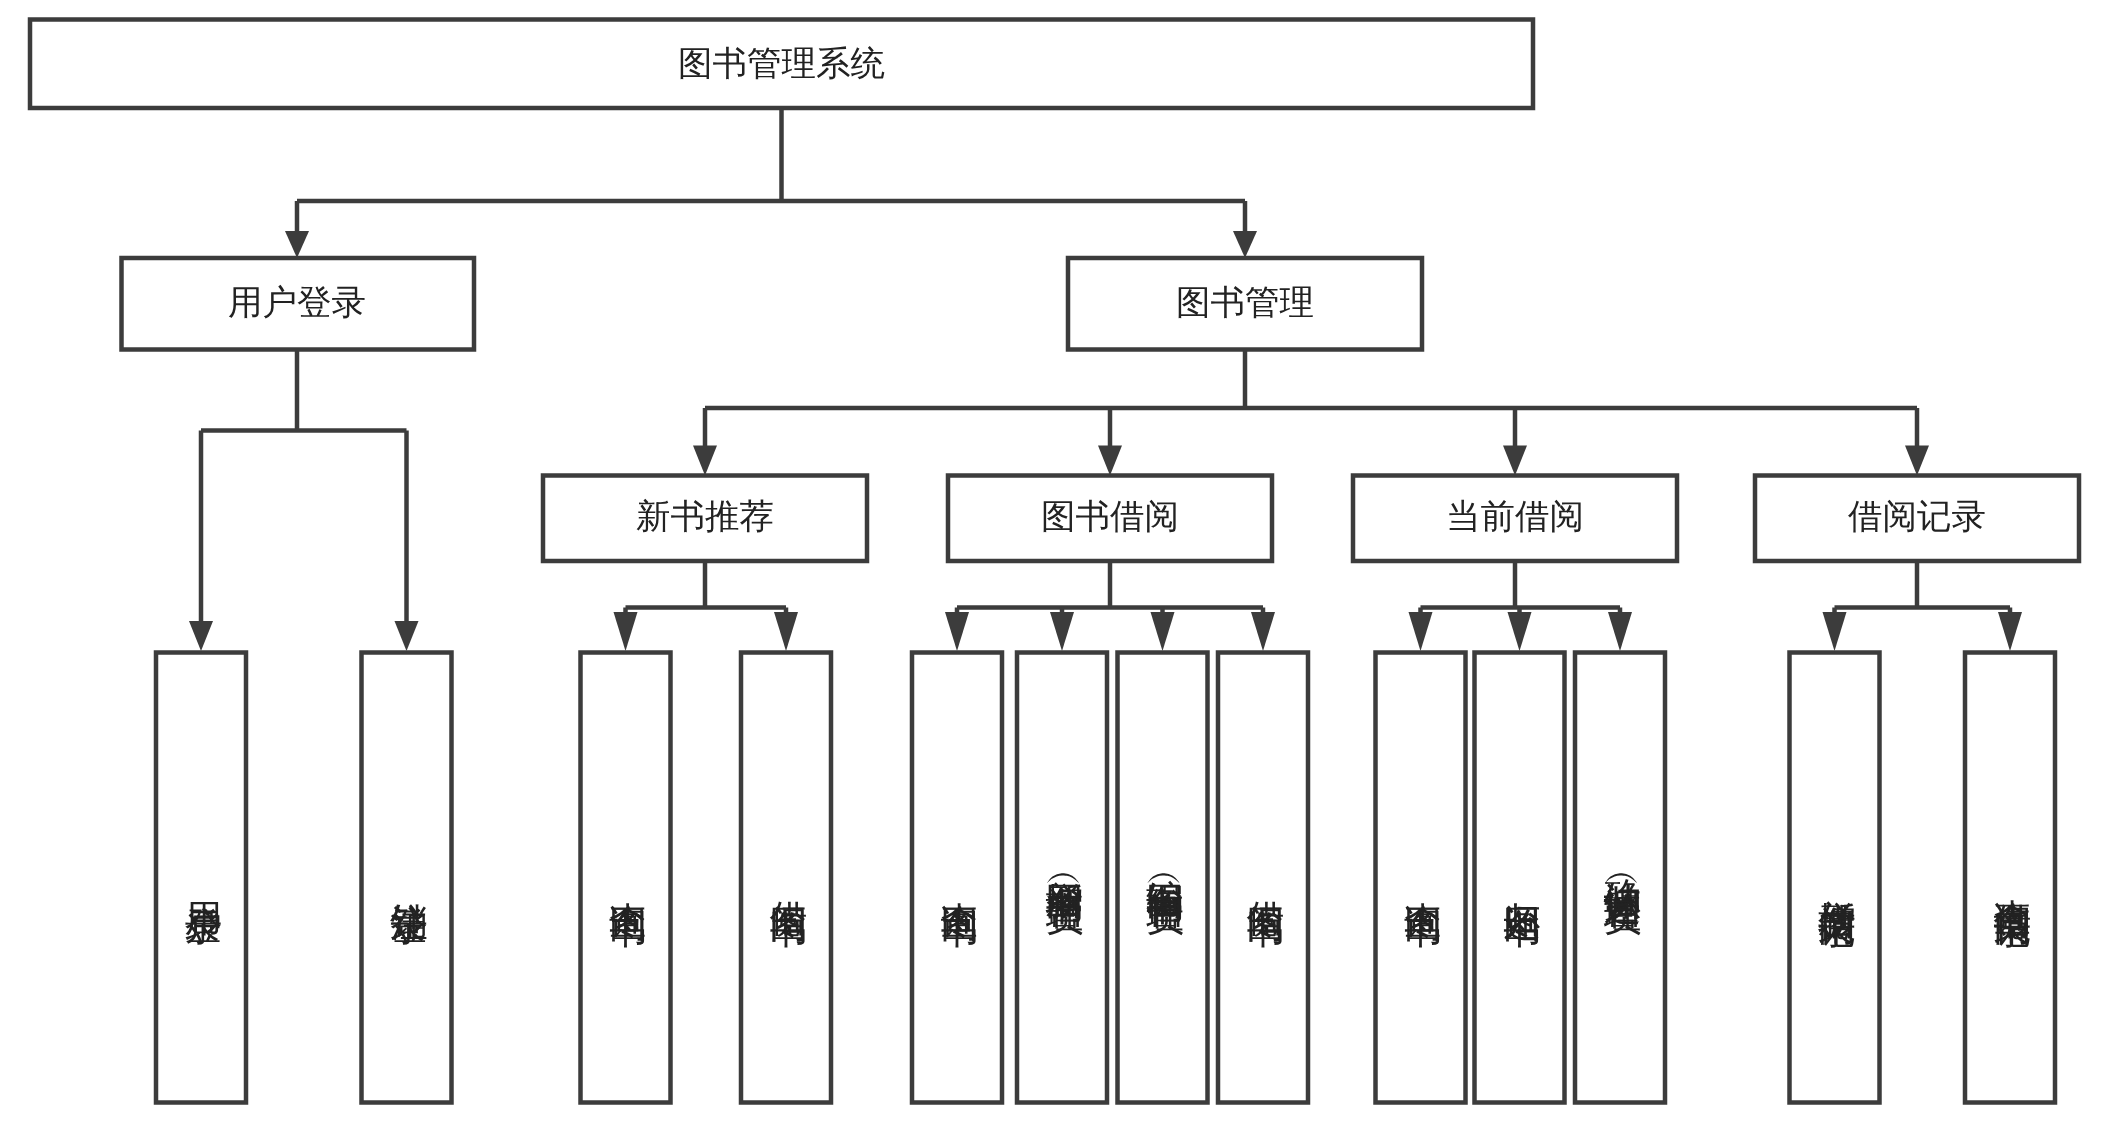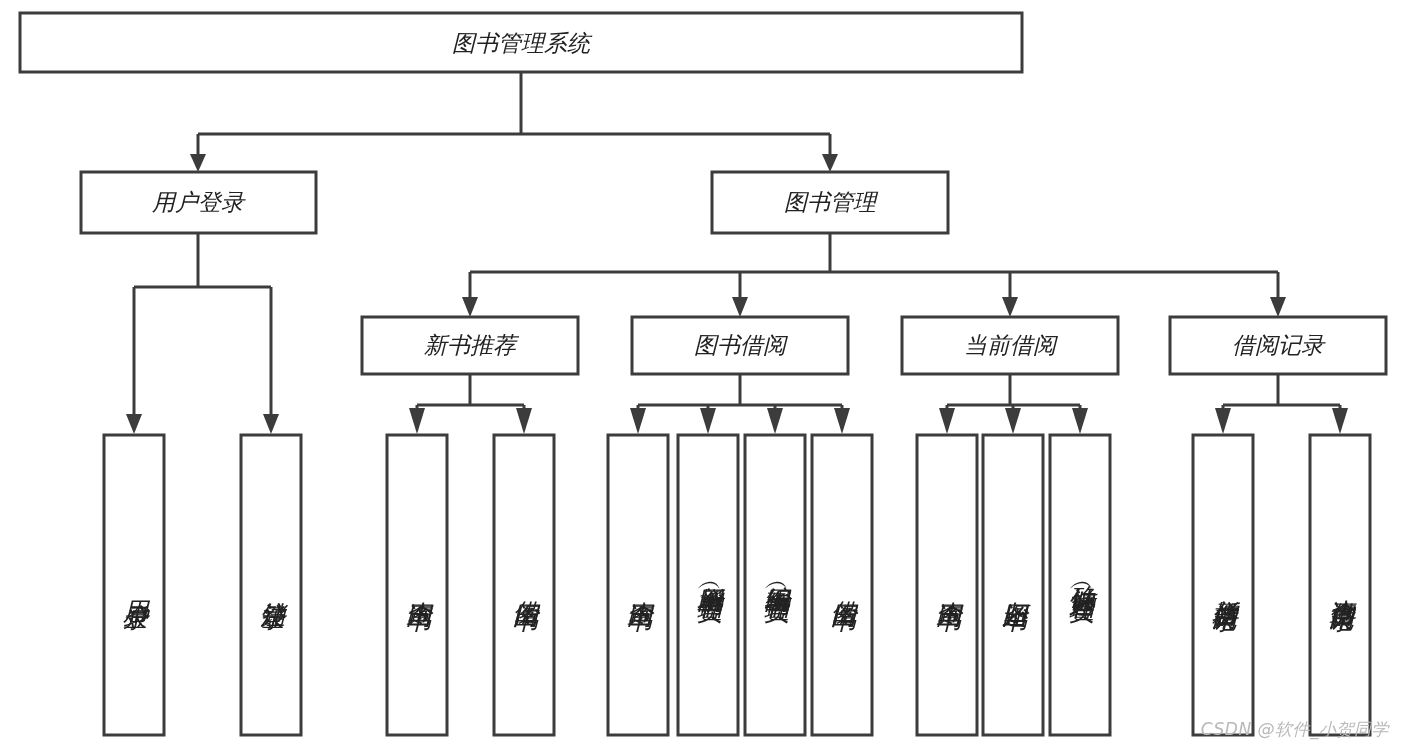--- a/index.html
+++ b/index.html
@@ -12,21 +12,20 @@
     height: 747px;
     font-family: "DejaVu Sans", "Liberation Sans", sans-serif;
     overflow: hidden;
     position: relative;
   }
   #diagram-root {
     position: absolute;
     left: 0; top: 0;
     width: 1397px;
     height: 747px;
-    font-style: italic;
   }
   svg.flow {
     display: block;
     width: 1405px;
     height: 747px;
   }
   .node-box {
     fill: #ffffff;
     stroke: #3c3c3c;
     stroke-width: 3;
@@ -205,14 +204,13 @@
       <text class="node-label label-v" x="947" y="585">查询图书</text>
       <text class="node-label label-v" x="1013" y="585">归还图书</text>
       <text class="node-label label-v" x="1080" y="575">确认归还（管理员）</text>
 
       <text class="node-label label-v" x="1223" y="585">新增借阅记录</text>
       <text class="node-label label-v" x="1340" y="585">查询借阅记录</text>
     </g>
 
   </svg>
 
-  <div class="watermark">CSDN @软件_小贺同学</div>
 </div>
 
 </body></html>

